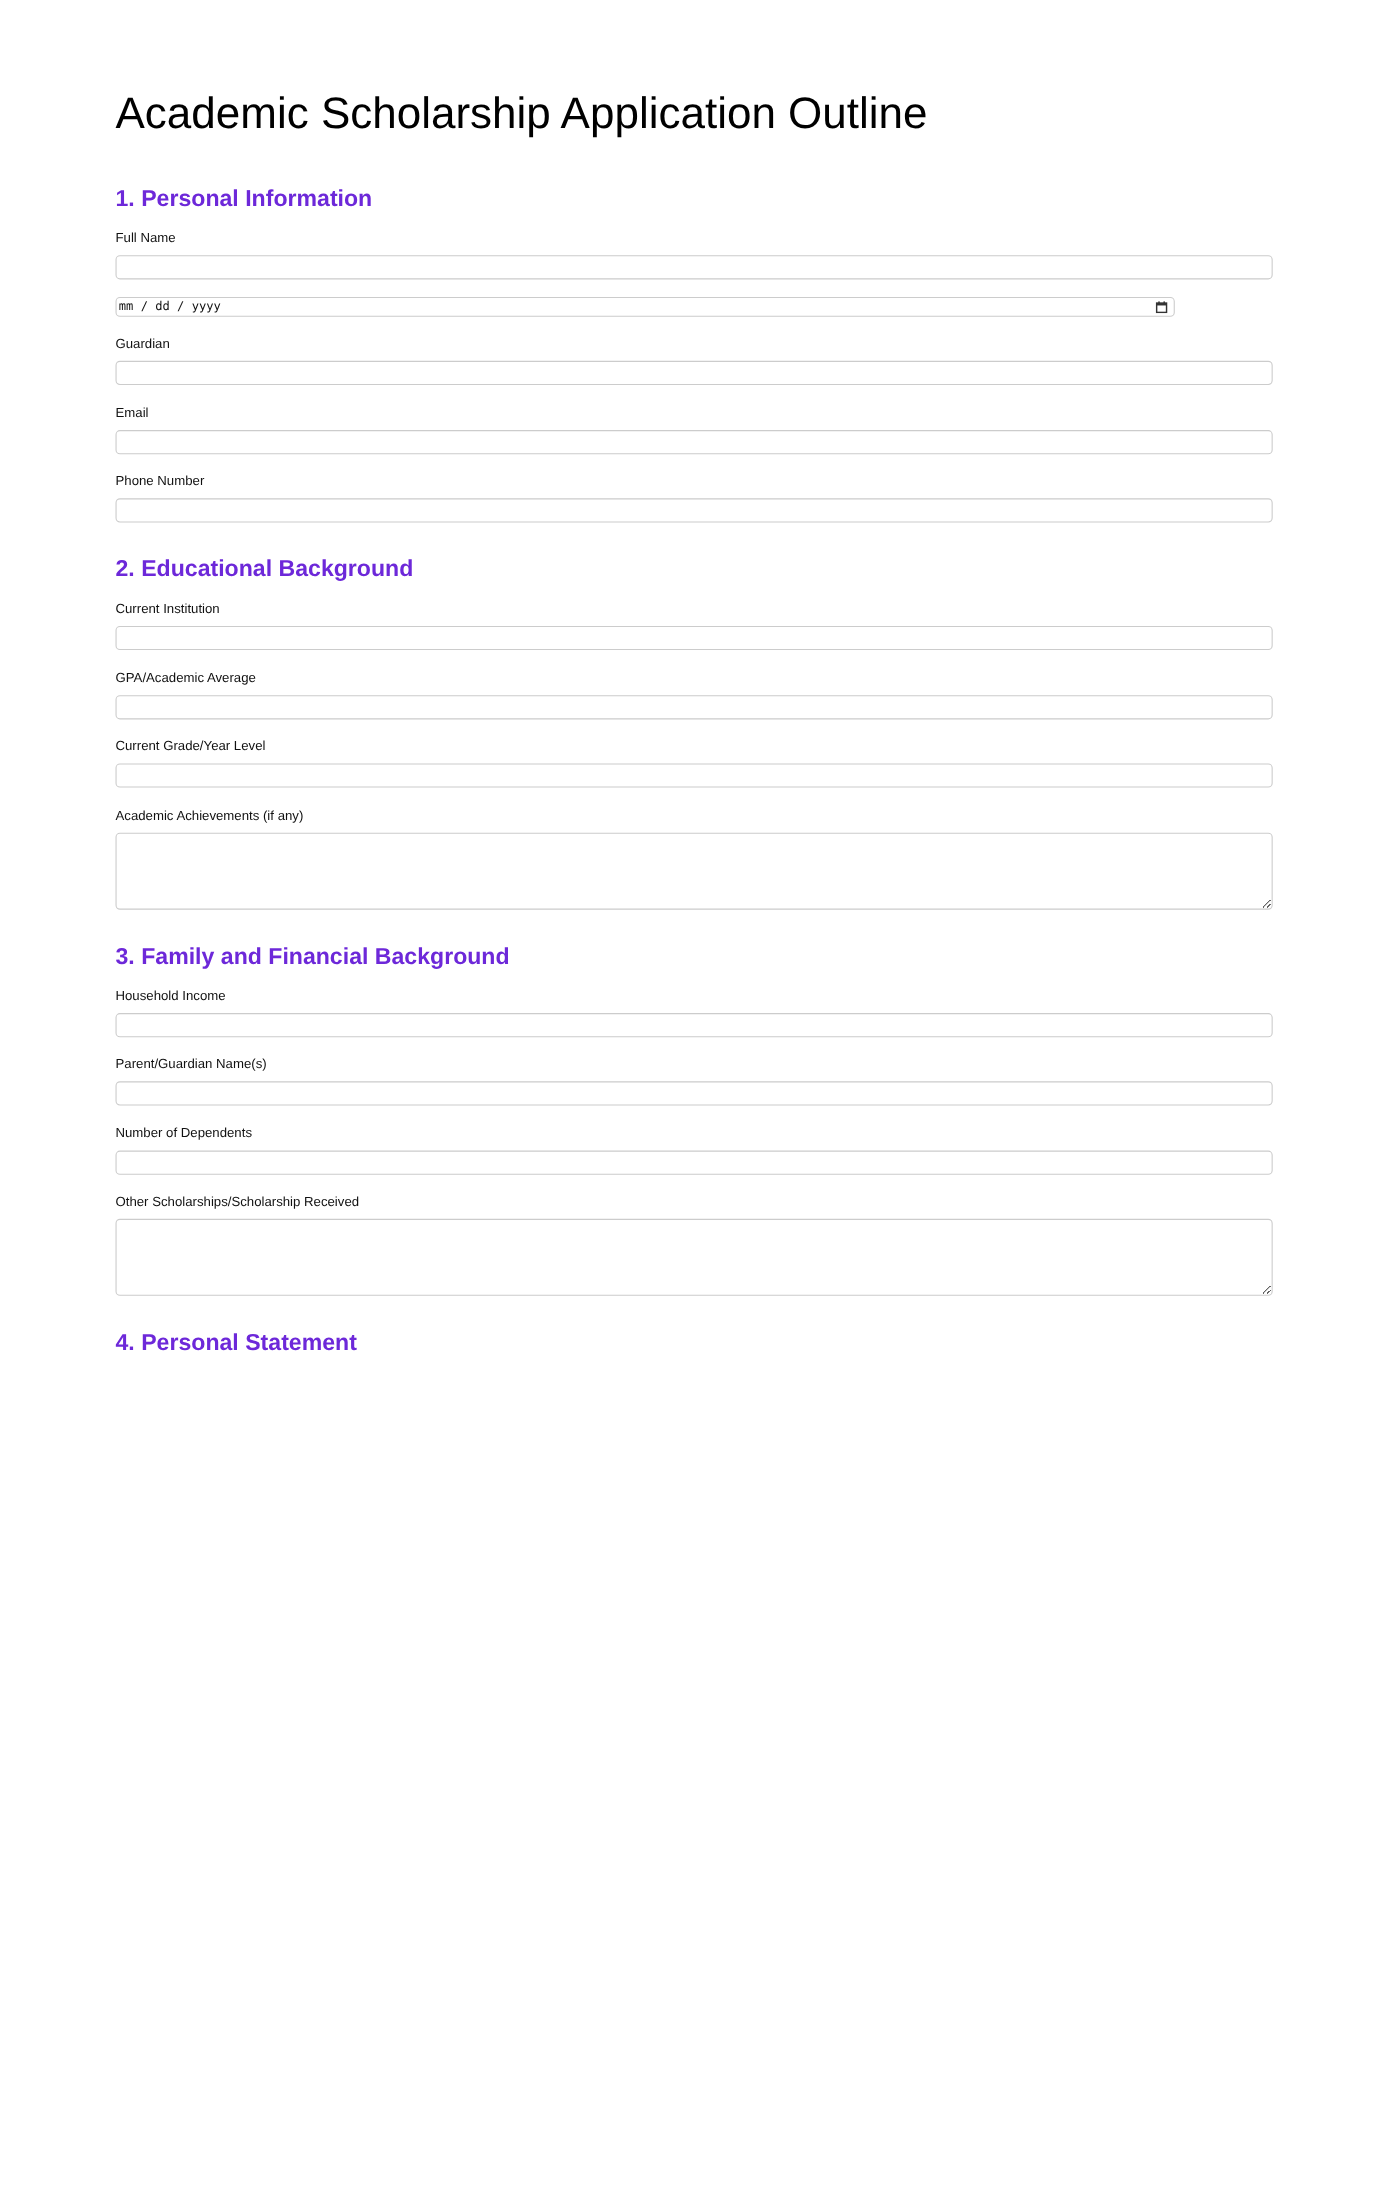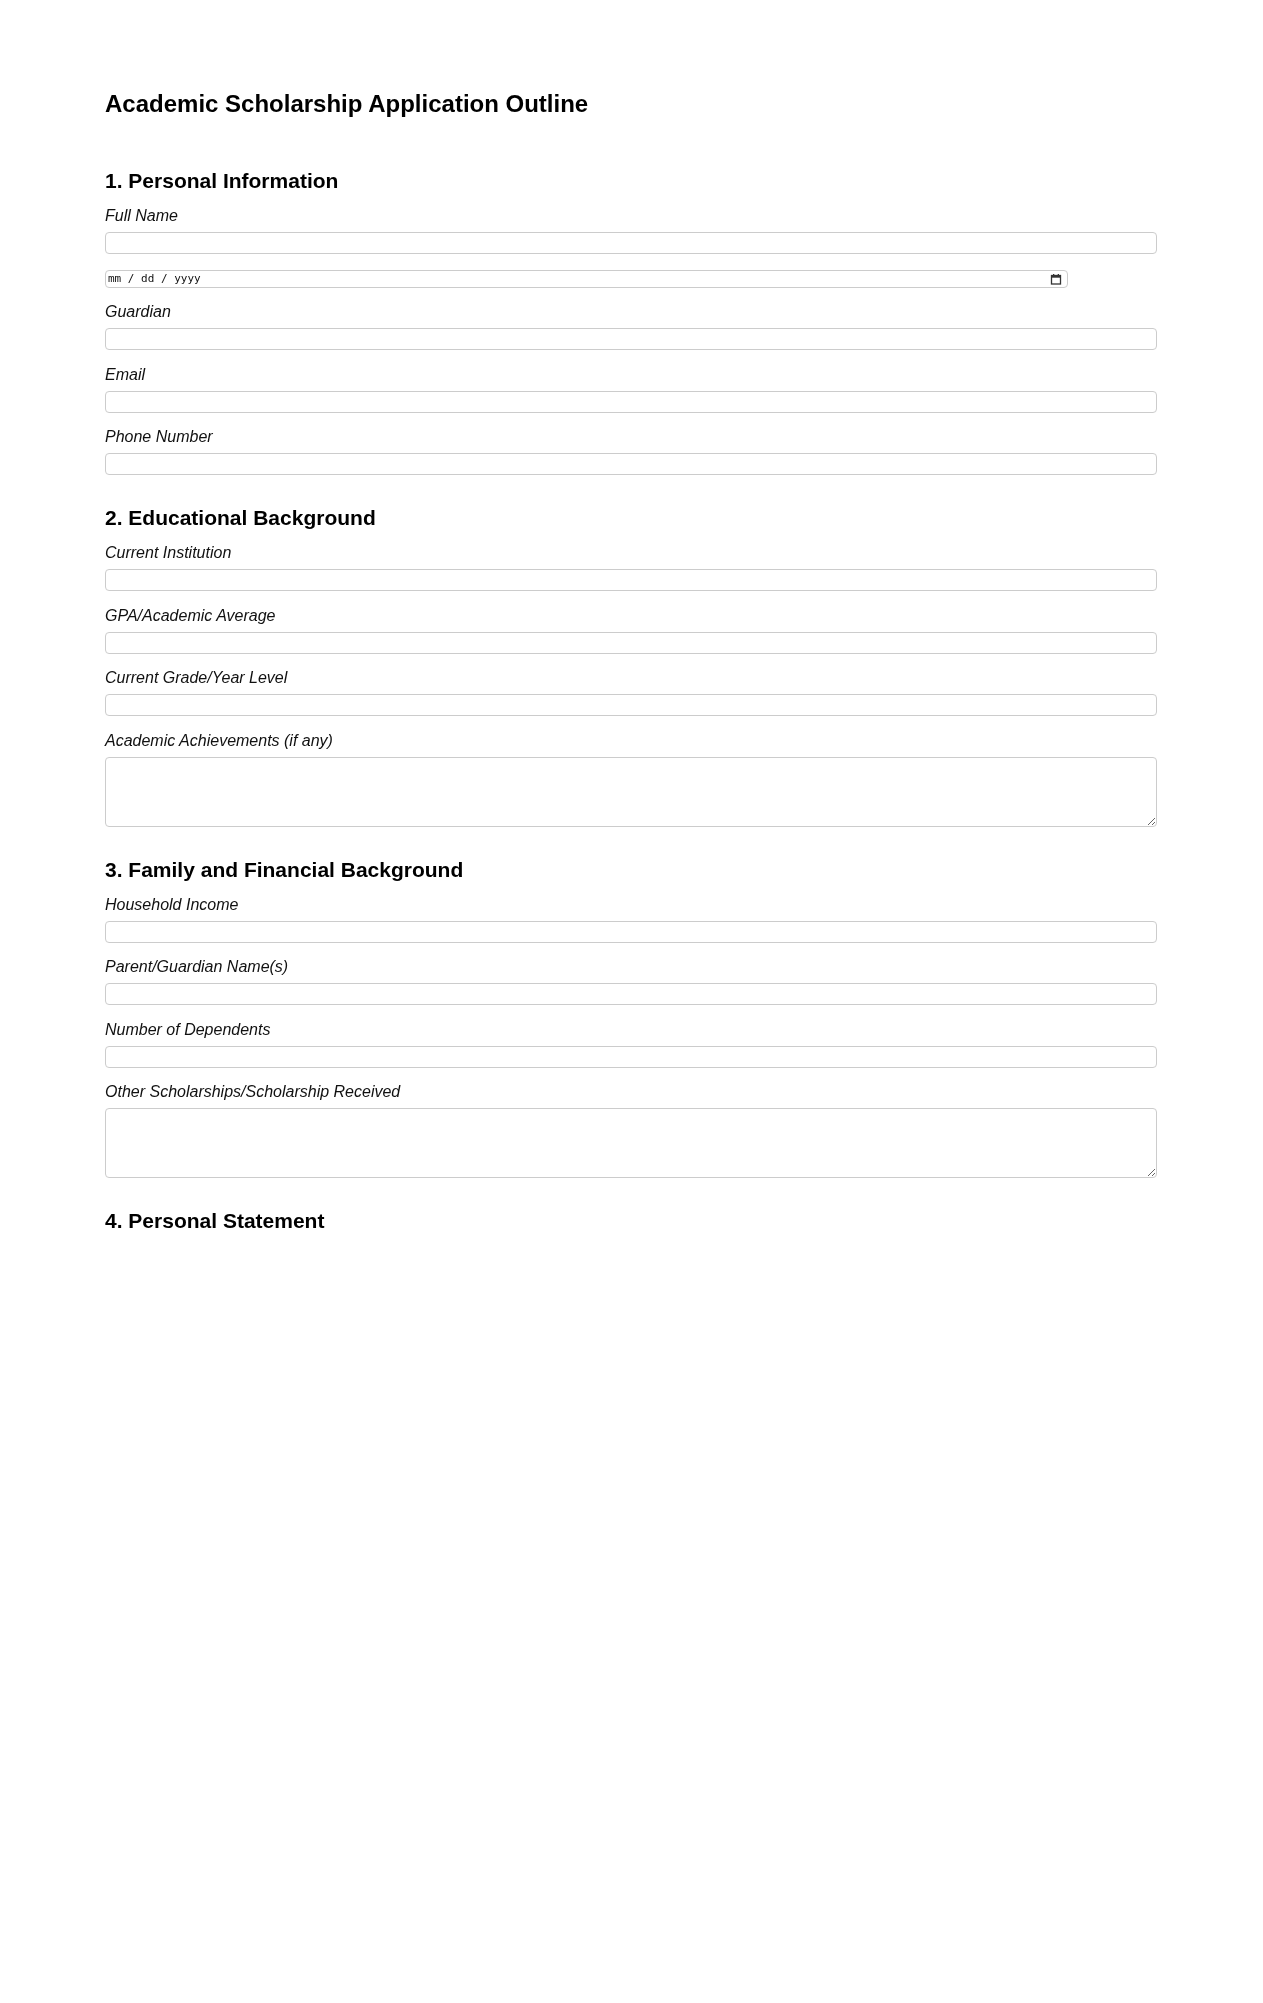--- a/index.html
+++ b/index.html
@@ -15,49 +15,48 @@
       position: relative;
     }
     .container {
       position: absolute;
       left: 105px;
       top: 85px;
       width: 1052px;
     }
     h1.page-title {
       margin: 0 0 47px 0;
-      font-size: 24px;
+      font-size: 40px;
       line-height: 37px;
-      font-weight: bold;
+      font-weight: normal;
       color: #000000;
       white-space: nowrap;
     }
     .section {
       margin: 0 0 31px 0;
     }
     .section h2 {
       margin: 0 0 14px 0;
       font-size: 21px;
       line-height: 24px;
       font-weight: bold;
-      color: #000000;
+      color: #6d28d9;
       white-space: nowrap;
     }
     .field {
       margin: 0 0 15.5px 0;
     }
     .field label {
       display: block;
-      font-size: 16px;
+      font-size: 12px;
       line-height: 18px;
       height: 18px;
       margin: 0 0 7px 0;
       color: #111111;
       white-space: nowrap;
-      font-style: italic;
     }
     .text-input {
       display: block;
       box-sizing: border-box;
       width: 1052px;
       height: 22px;
       margin: 0;
       padding: 2px 8px;
       border: 1px solid #cccccc;
       border-radius: 4px;

